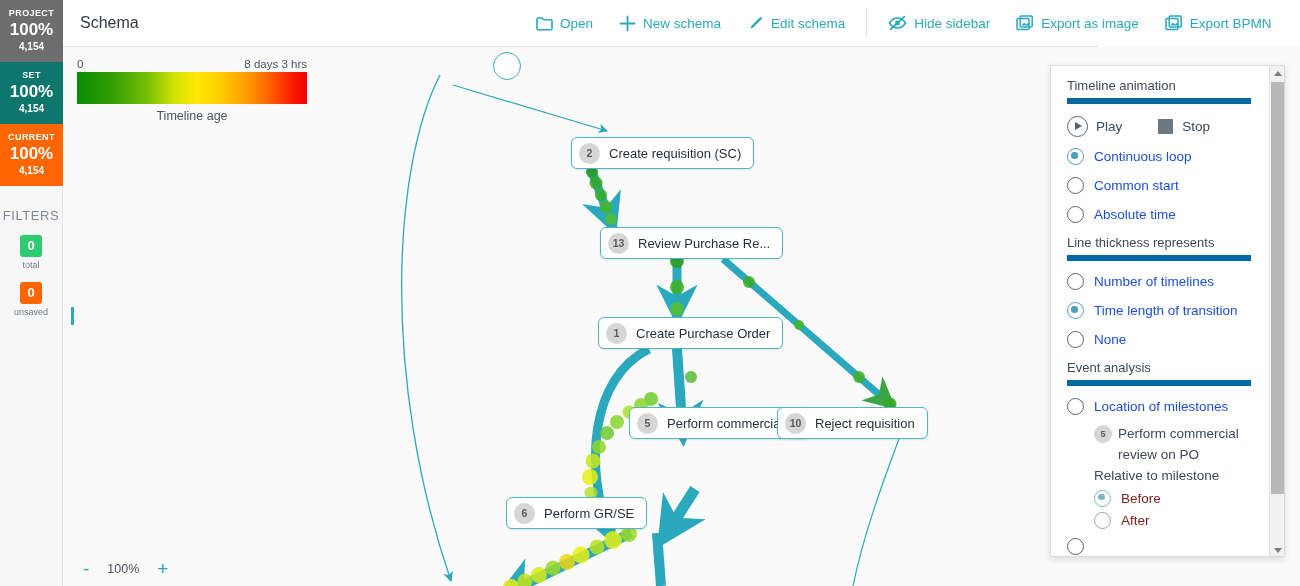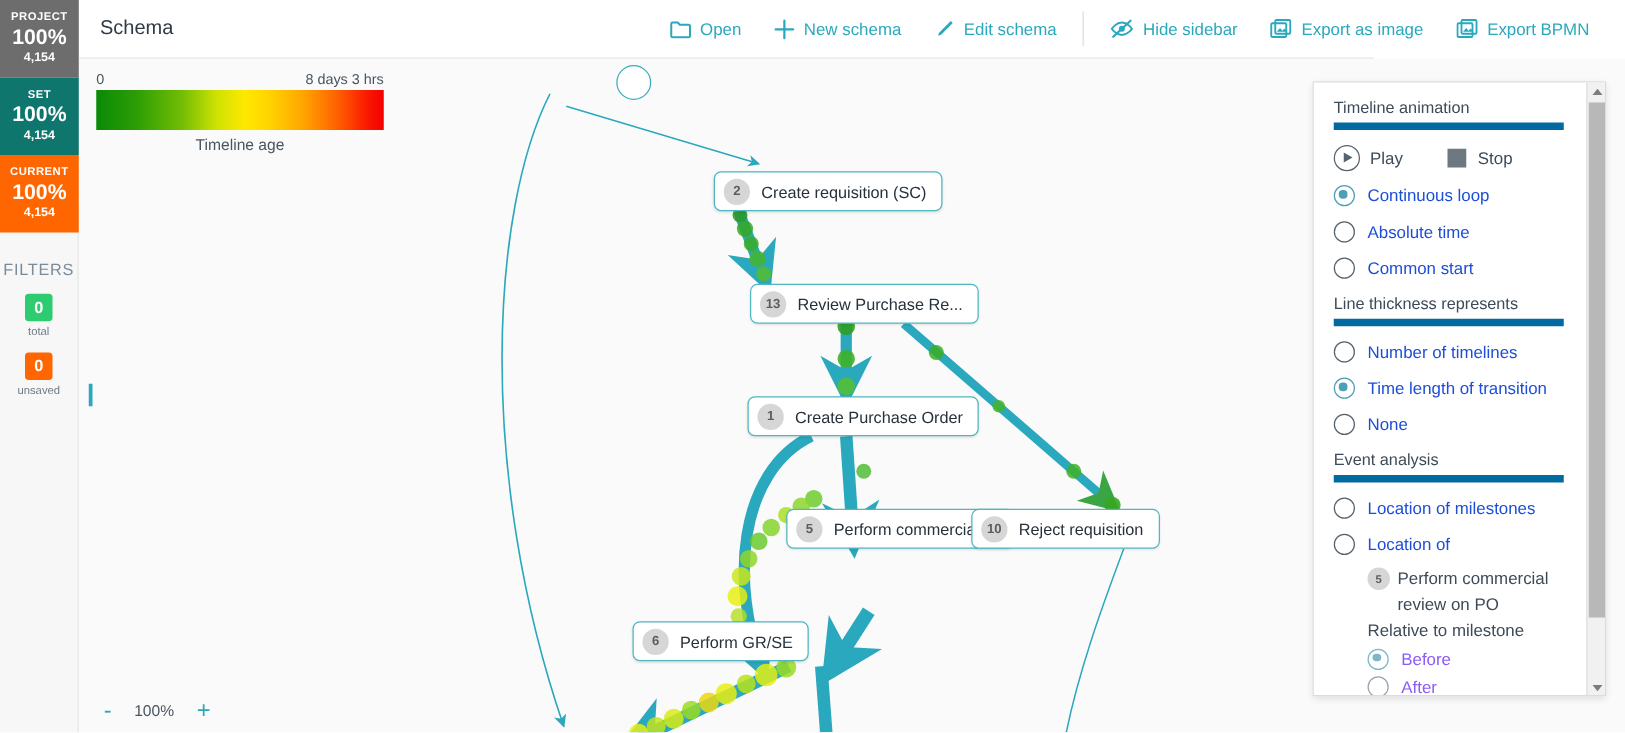--- a/index.html
+++ b/index.html
@@ -153,21 +153,21 @@
   }
   .radio.checked { border-color: #4c9fb5; }
   .radio.checked::after {
     content: ""; position: absolute; left: 3.2px; top: 3.2px;
     width: 6.6px; height: 6.6px; border-radius: 50%; background: #4c9fb5;
   }
   .radio.dim { border-color: #9aa4ae; }
   .radio.dim.checked { border-color: #7fb6c6; }
   .radio.dim.checked::after { background: #7fb6c6; }
   .radio-label { margin-left: 10px; font-size: 13.5px; color: #1d4ed8; }
-  .radio-label.dim { color: #8b5cf6; }
+  .radio-label.dim { color: #7f1d1d; }
 
   .play-row { display: flex; align-items: center; height: 32px; }
   .play-icon {
     width: 21px; height: 21px; border-radius: 50%;
     border: 1.6px solid #56626e; position: relative; cursor: pointer;
     flex: 0 0 auto;
   }
   .play-icon::after {
     content: ""; position: absolute; left: 7px; top: 5px;
     border-left: 7px solid #56626e;
@@ -457,25 +457,25 @@
         <span class="stop-icon" style="margin-left:36px;"></span>
         <span class="stop-text">Stop</span>
       </div>
 
       <div class="panel-row">
         <span class="radio checked"></span>
         <span class="radio-label">Continuous loop</span>
       </div>
       <div class="panel-row">
         <span class="radio"></span>
+        <span class="radio-label">Common start</span>
+      </div>
+      <div class="panel-row">
+        <span class="radio"></span>
         <span class="radio-label">Absolute time</span>
-      </div>
-      <div class="panel-row">
-        <span class="radio"></span>
-        <span class="radio-label">Common start</span>
       </div>
 
       <div class="panel-section-title" style="margin-top:6px;">Line thickness represents</div>
 
       <div class="panel-row">
         <span class="radio"></span>
         <span class="radio-label">Number of timelines</span>
       </div>
       <div class="panel-row">
         <span class="radio checked"></span>
@@ -484,24 +484,20 @@
       <div class="panel-row">
         <span class="radio"></span>
         <span class="radio-label">None</span>
       </div>
 
       <div class="panel-section-title" style="margin-top:6px;">Event analysis</div>
 
       <div class="panel-row">
         <span class="radio"></span>
         <span class="radio-label">Location of milestones</span>
-      </div>
-      <div class="panel-row">
-        <span class="radio"></span>
-        <span class="radio-label">Location of</span>
       </div>
 
       <div class="sub-block">
         <div class="sub-milestone">
           <span class="sub-badge">5</span>
           <span>Perform commercial review on PO</span>
         </div>
         <div class="sub-title">Relative to milestone</div>
 
         <div class="sub-radio-row">

